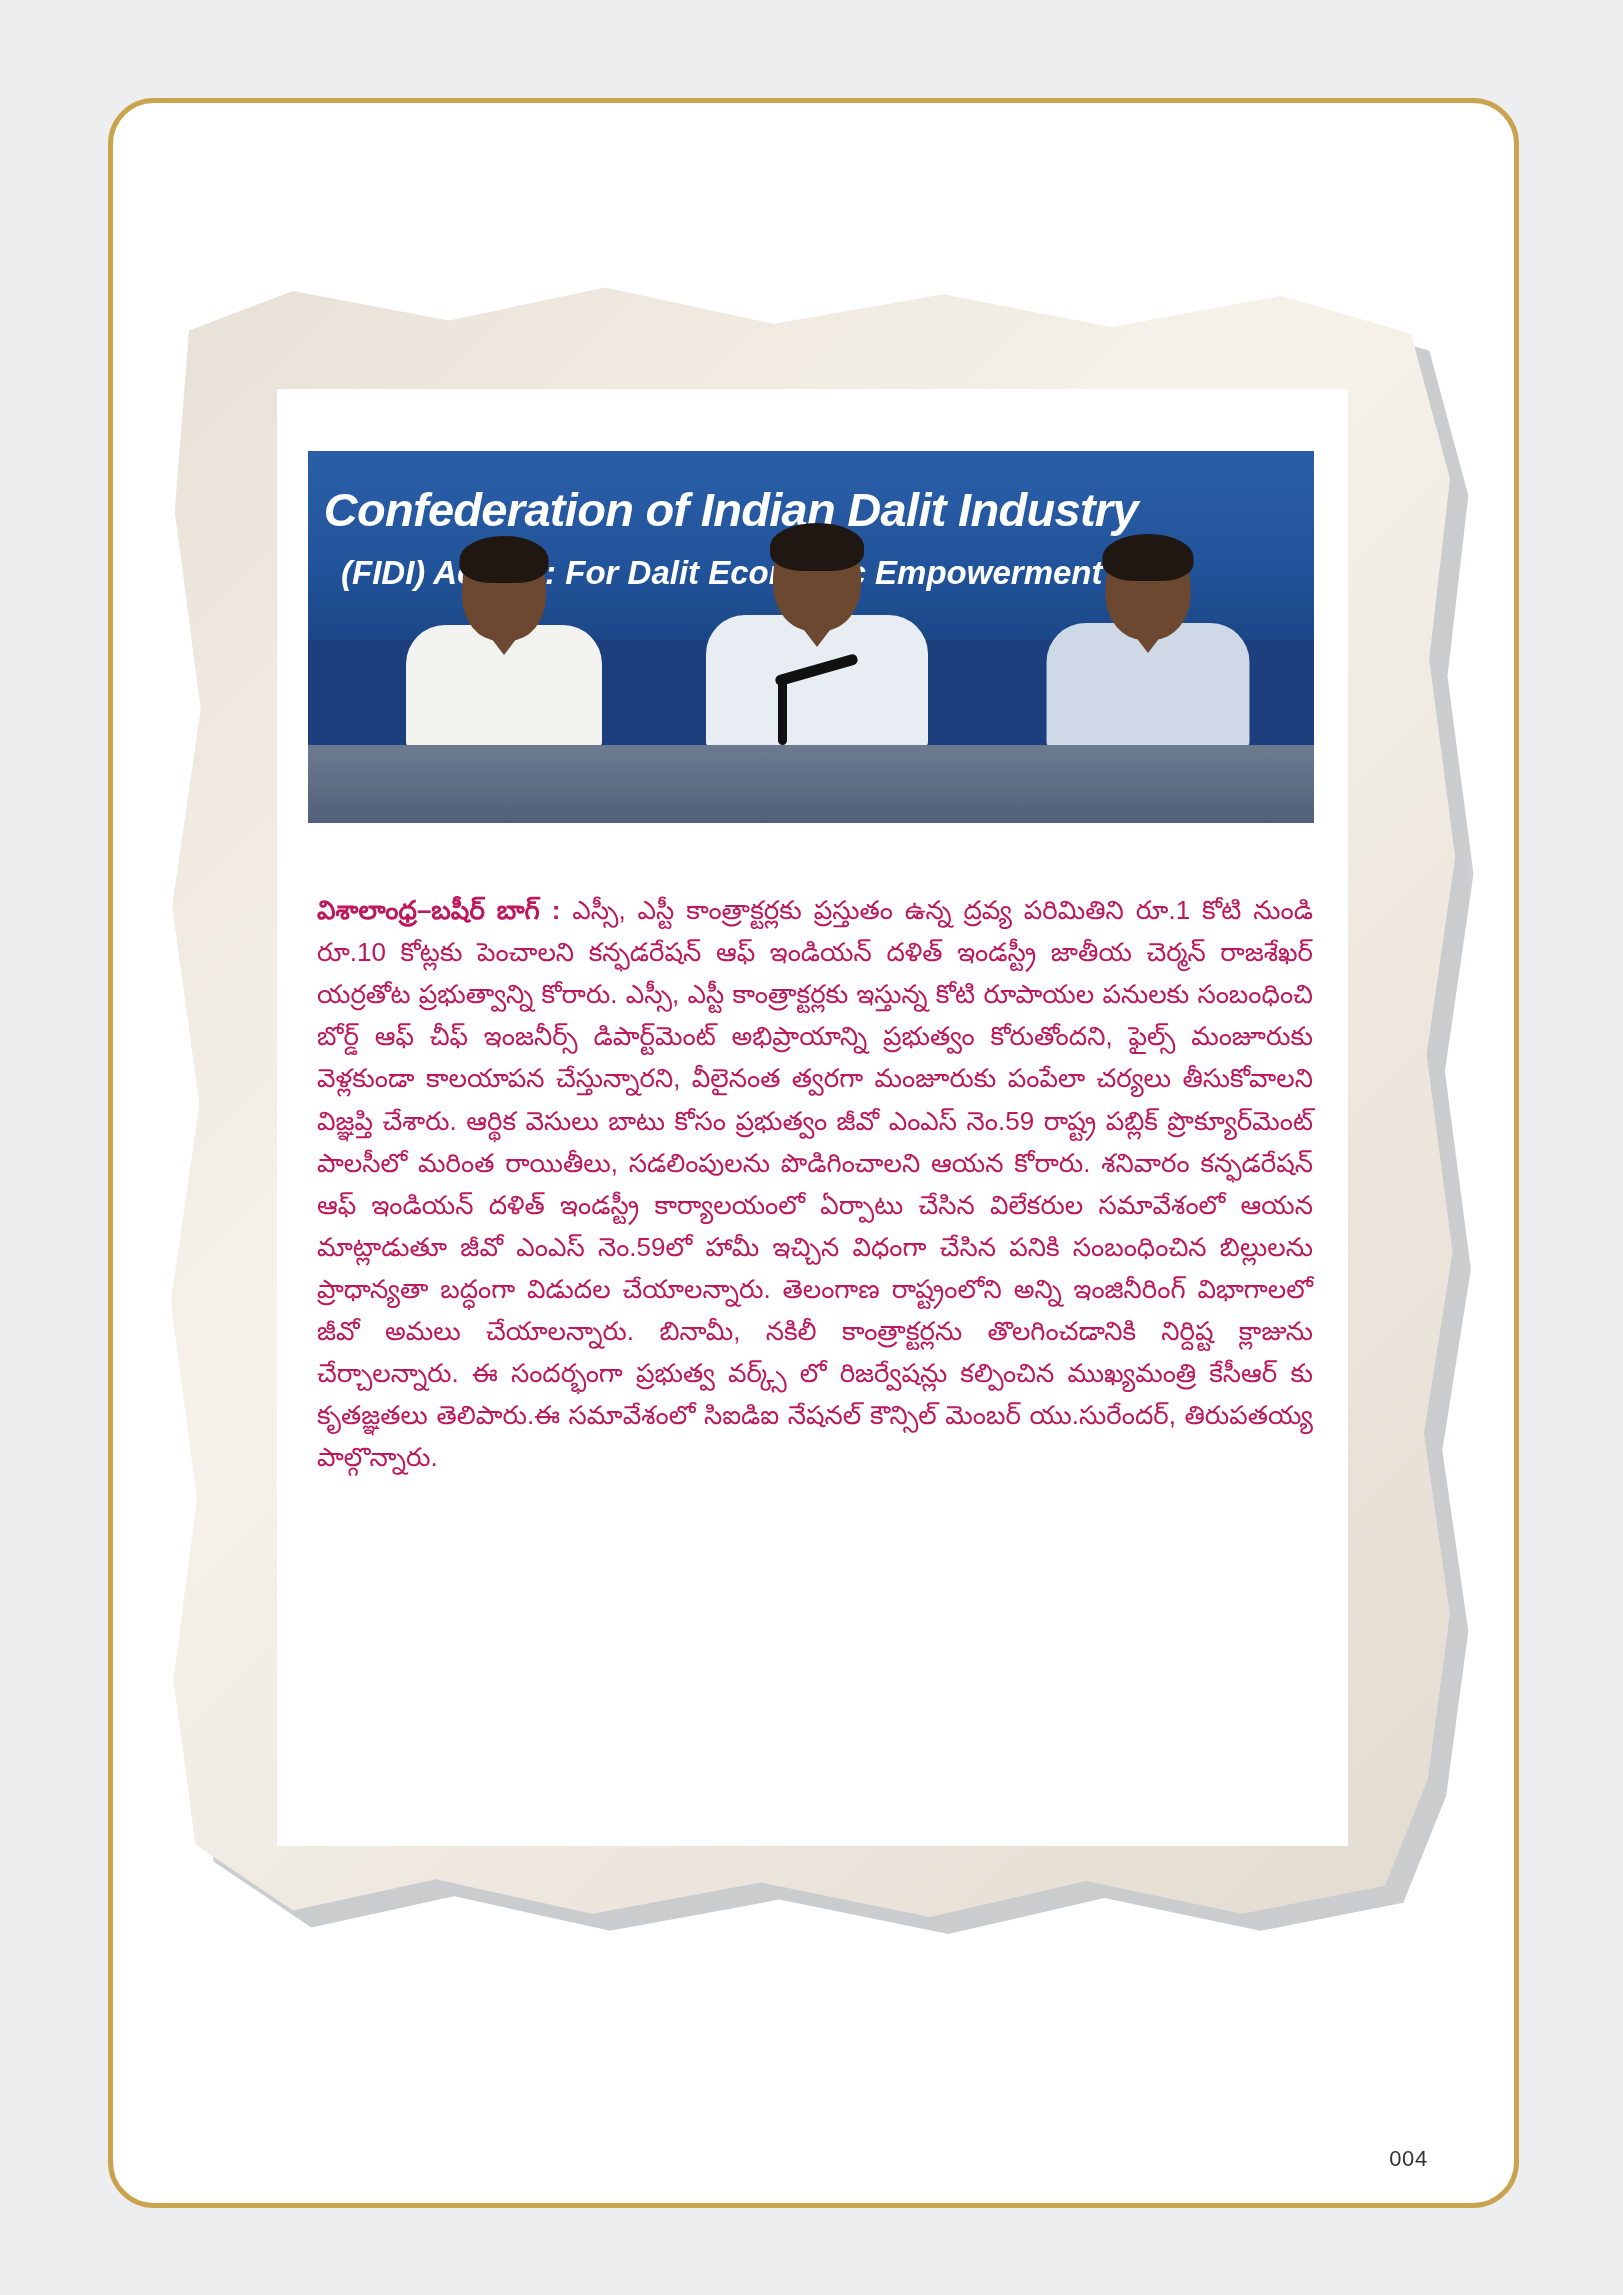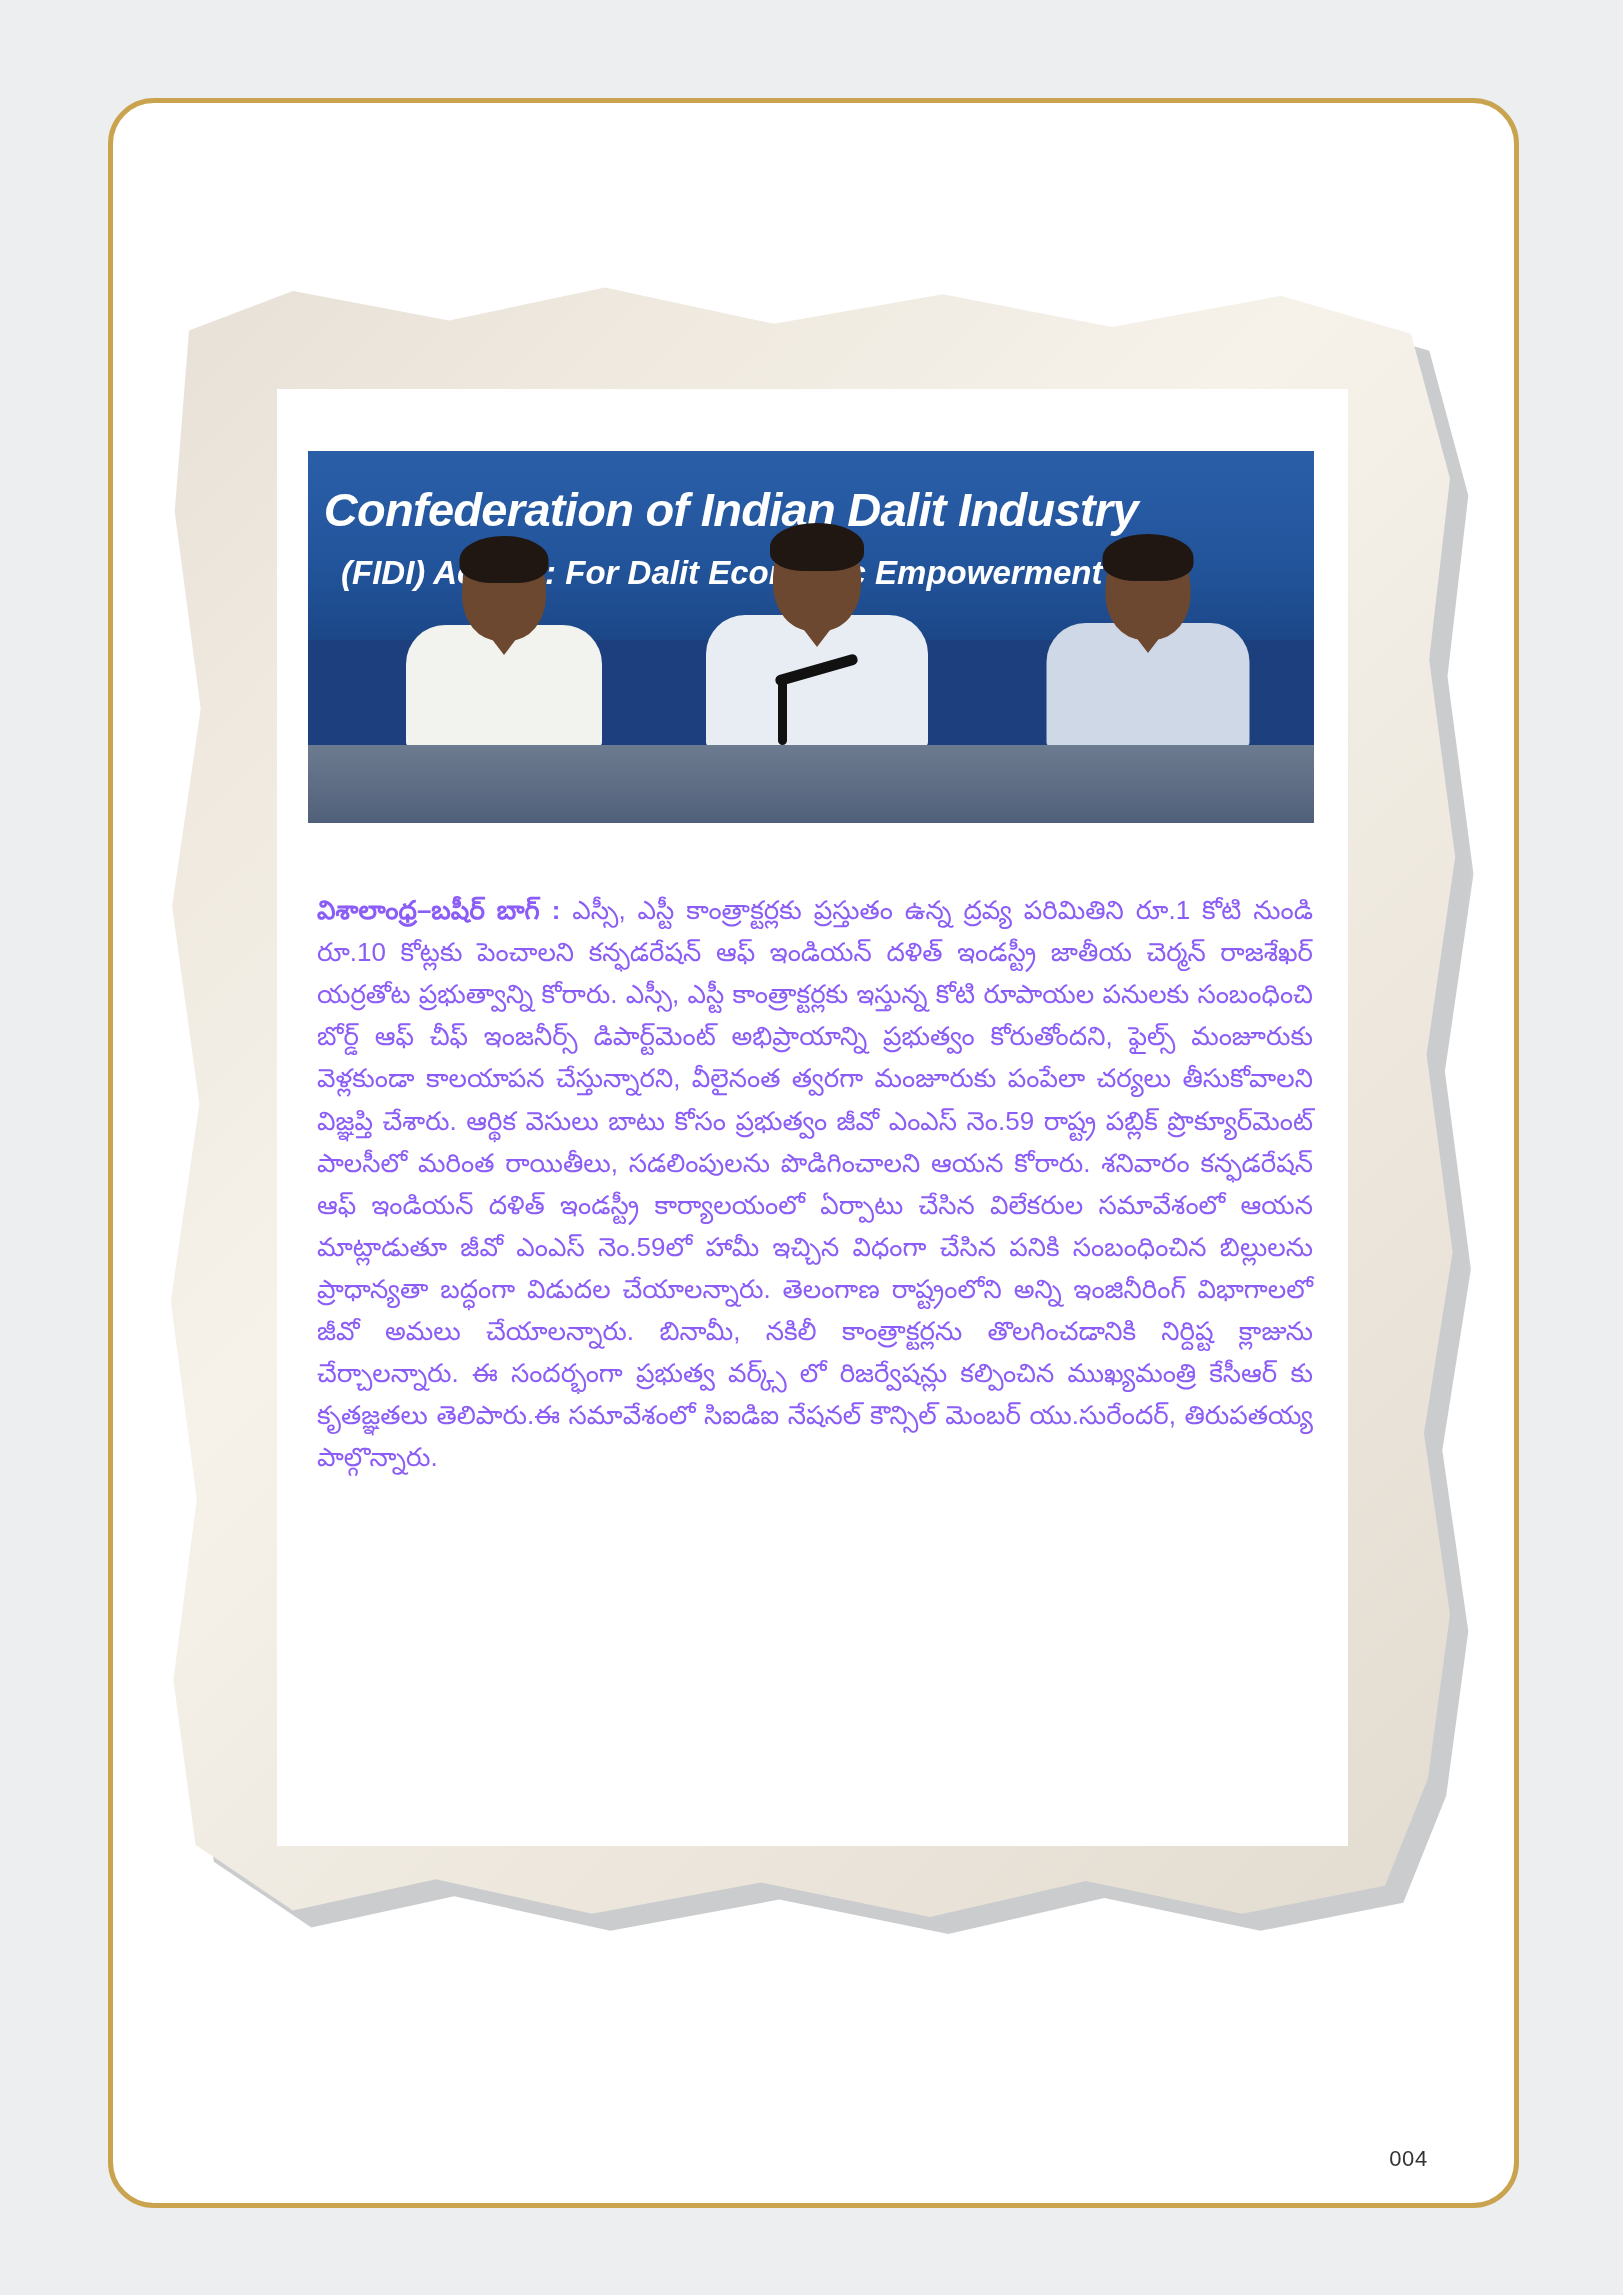--- a/index.html
+++ b/index.html
@@ -196,21 +196,21 @@
     line-height: 1.2;
     font-family: "Liberation Sans", sans-serif;
   }
 
   
   .body-text {
     position: absolute;
     left: 154px;
     top: 608px;
     width: 996px;
-    color: #8b5cf6;
+    color: #be185d;
     font-size: 26px;
     line-height: 1.62;
     text-align: justify;
     font-family: "Liberation Sans", sans-serif;
   }
   .dateline {
     font-weight: bold;
   }
 
   .page-number {

